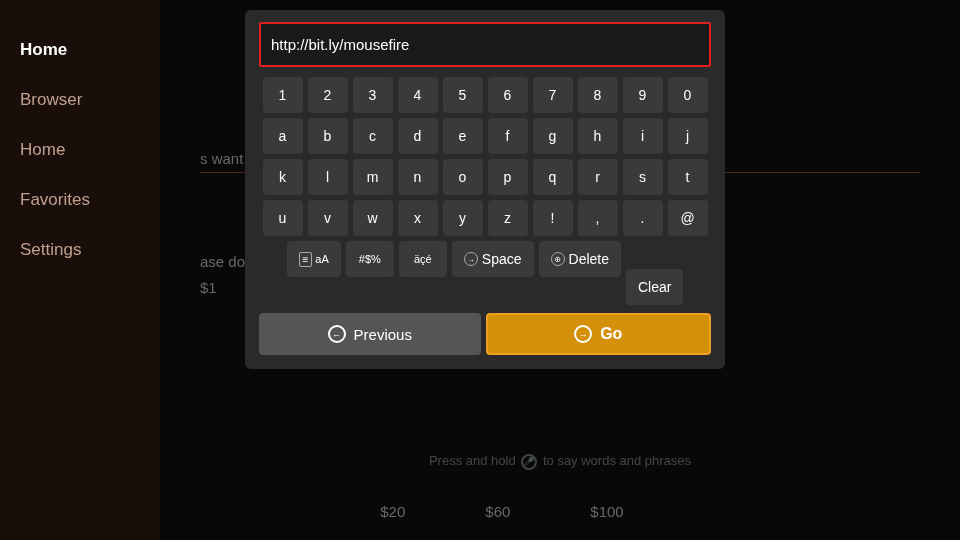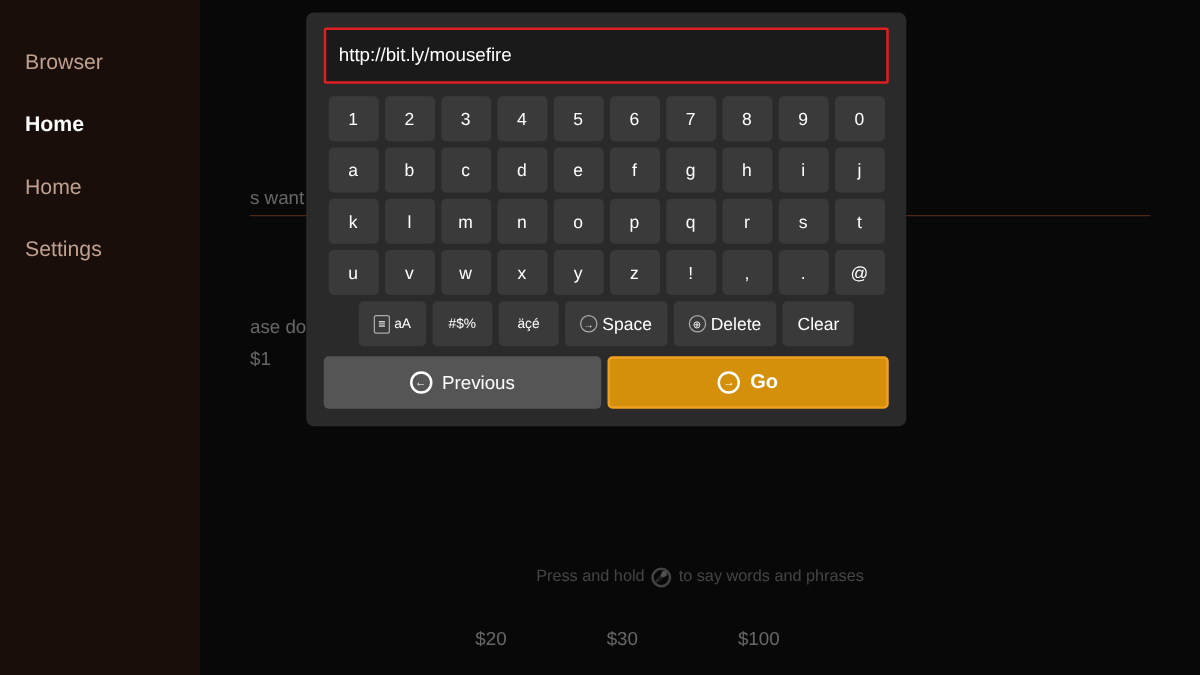--- a/index.html
+++ b/index.html
@@ -124,20 +124,21 @@
       min-width: 56px;
     }
     .key-space {
       min-width: 80px;
     }
     .key-delete {
       min-width: 70px;
     }
     .key-clear {
       min-width: 56px;
+      margin-top: 28px;
     }
     .key-sym {
       font-size: 11px;
       min-width: 48px;
     }
 
     
     .keyboard-bottom {
       display: flex;
       gap: 5px;
@@ -233,28 +234,31 @@
       width: 800px;
       height: 540px;
       background: rgba(0,0,0,0.5);
       z-index: 5;
     }
   </style>
 </head>
 <body>
 
 <div class="sidebar">
+  <div class="sidebar-item active">
+    <span>Home</span>
+  </div>
   <div class="sidebar-item">
     <span>Browser</span>
   </div>
-  <div class="sidebar-item active">
-    <span>Home</span>
-  </div>
   <div class="sidebar-item">
     <span>Home</span>
+  </div>
+  <div class="sidebar-item">
+    <span>Favorites</span>
   </div>
   <div class="sidebar-item">
     <span>Settings</span>
   </div>
 </div>
 
 <div class="main-content">
   <div style="margin-top: 120px;">
     <span class="main-text">s want to download:</span>
   </div>
@@ -375,15 +379,15 @@
 </div>
 
 <div class="press-hold-text">
   <span>Press and hold</span>
   <span class="mic-icon">🎤</span>
   <span>to say words and phrases</span>
 </div>
 
 <div class="bottom-amounts">
   <span class="bottom-amount">$20</span>
-  <span class="bottom-amount">$30</span>
+  <span class="bottom-amount">$60</span>
   <span class="bottom-amount">$100</span>
 </div>
 
 </body></html>

